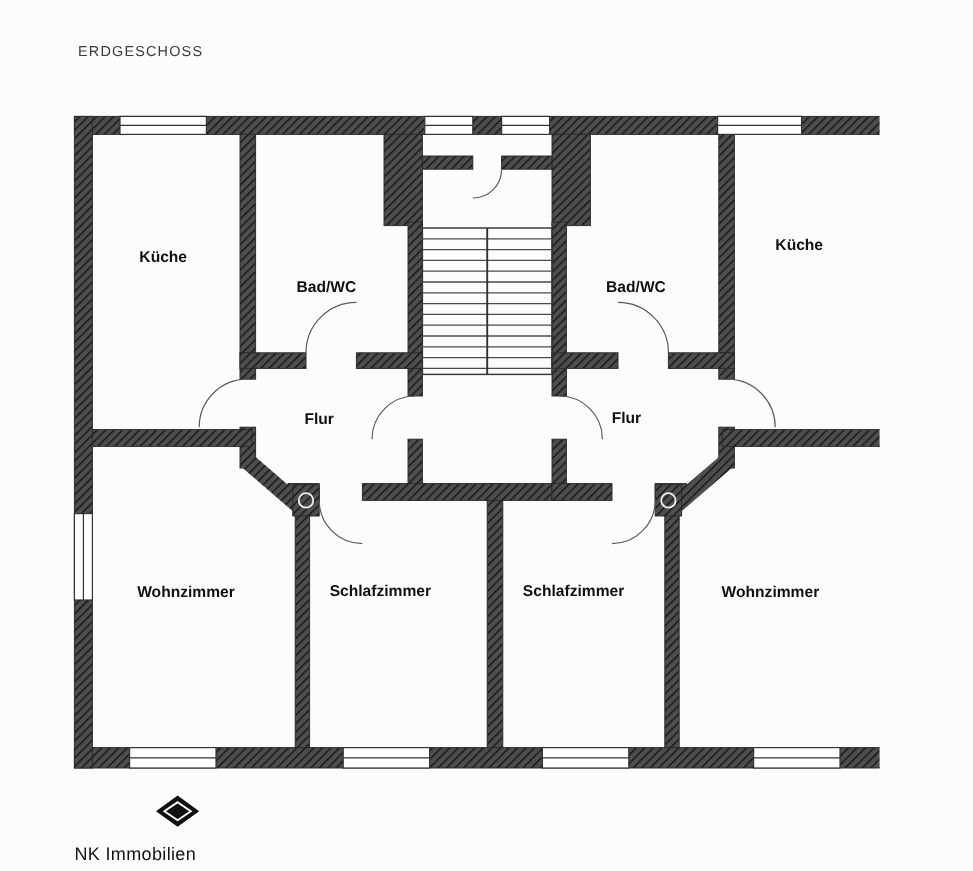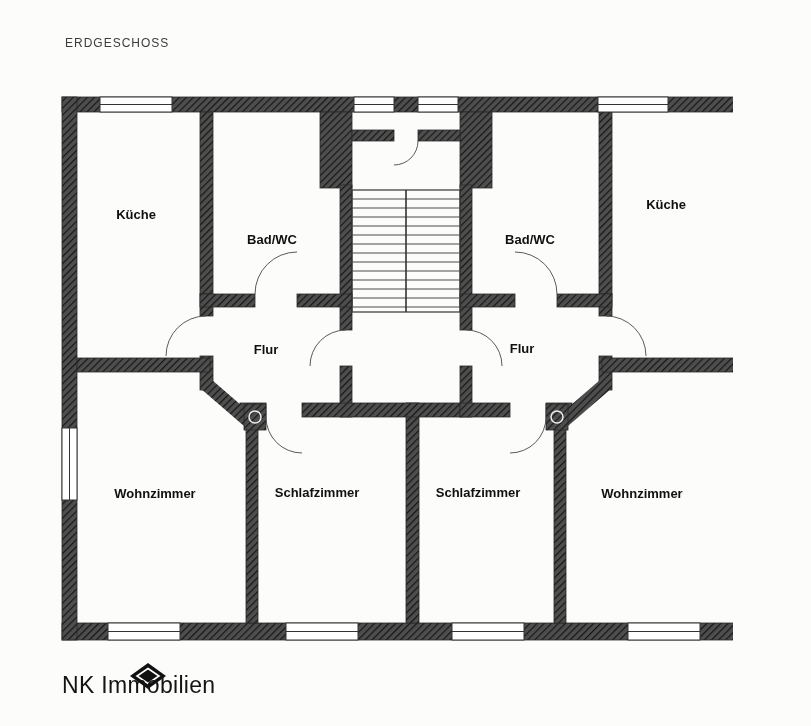--- a/index.html
+++ b/index.html
@@ -57,22 +57,22 @@
     width:260px;
   }
   .footer .logo{
     position:absolute;
     left:66px;
     top:2px;
   }
   .footer .brand{
     position:absolute;
     left:0;
-    top:12px;
-    font-size:23px;
+    top:44px;
+    font-size:15px;
     color:#141414;
     letter-spacing:0.3px;
     white-space:nowrap;
     text-align:center;
   }
 </style>
 </head>
 <body>
 
 <div class="page">

